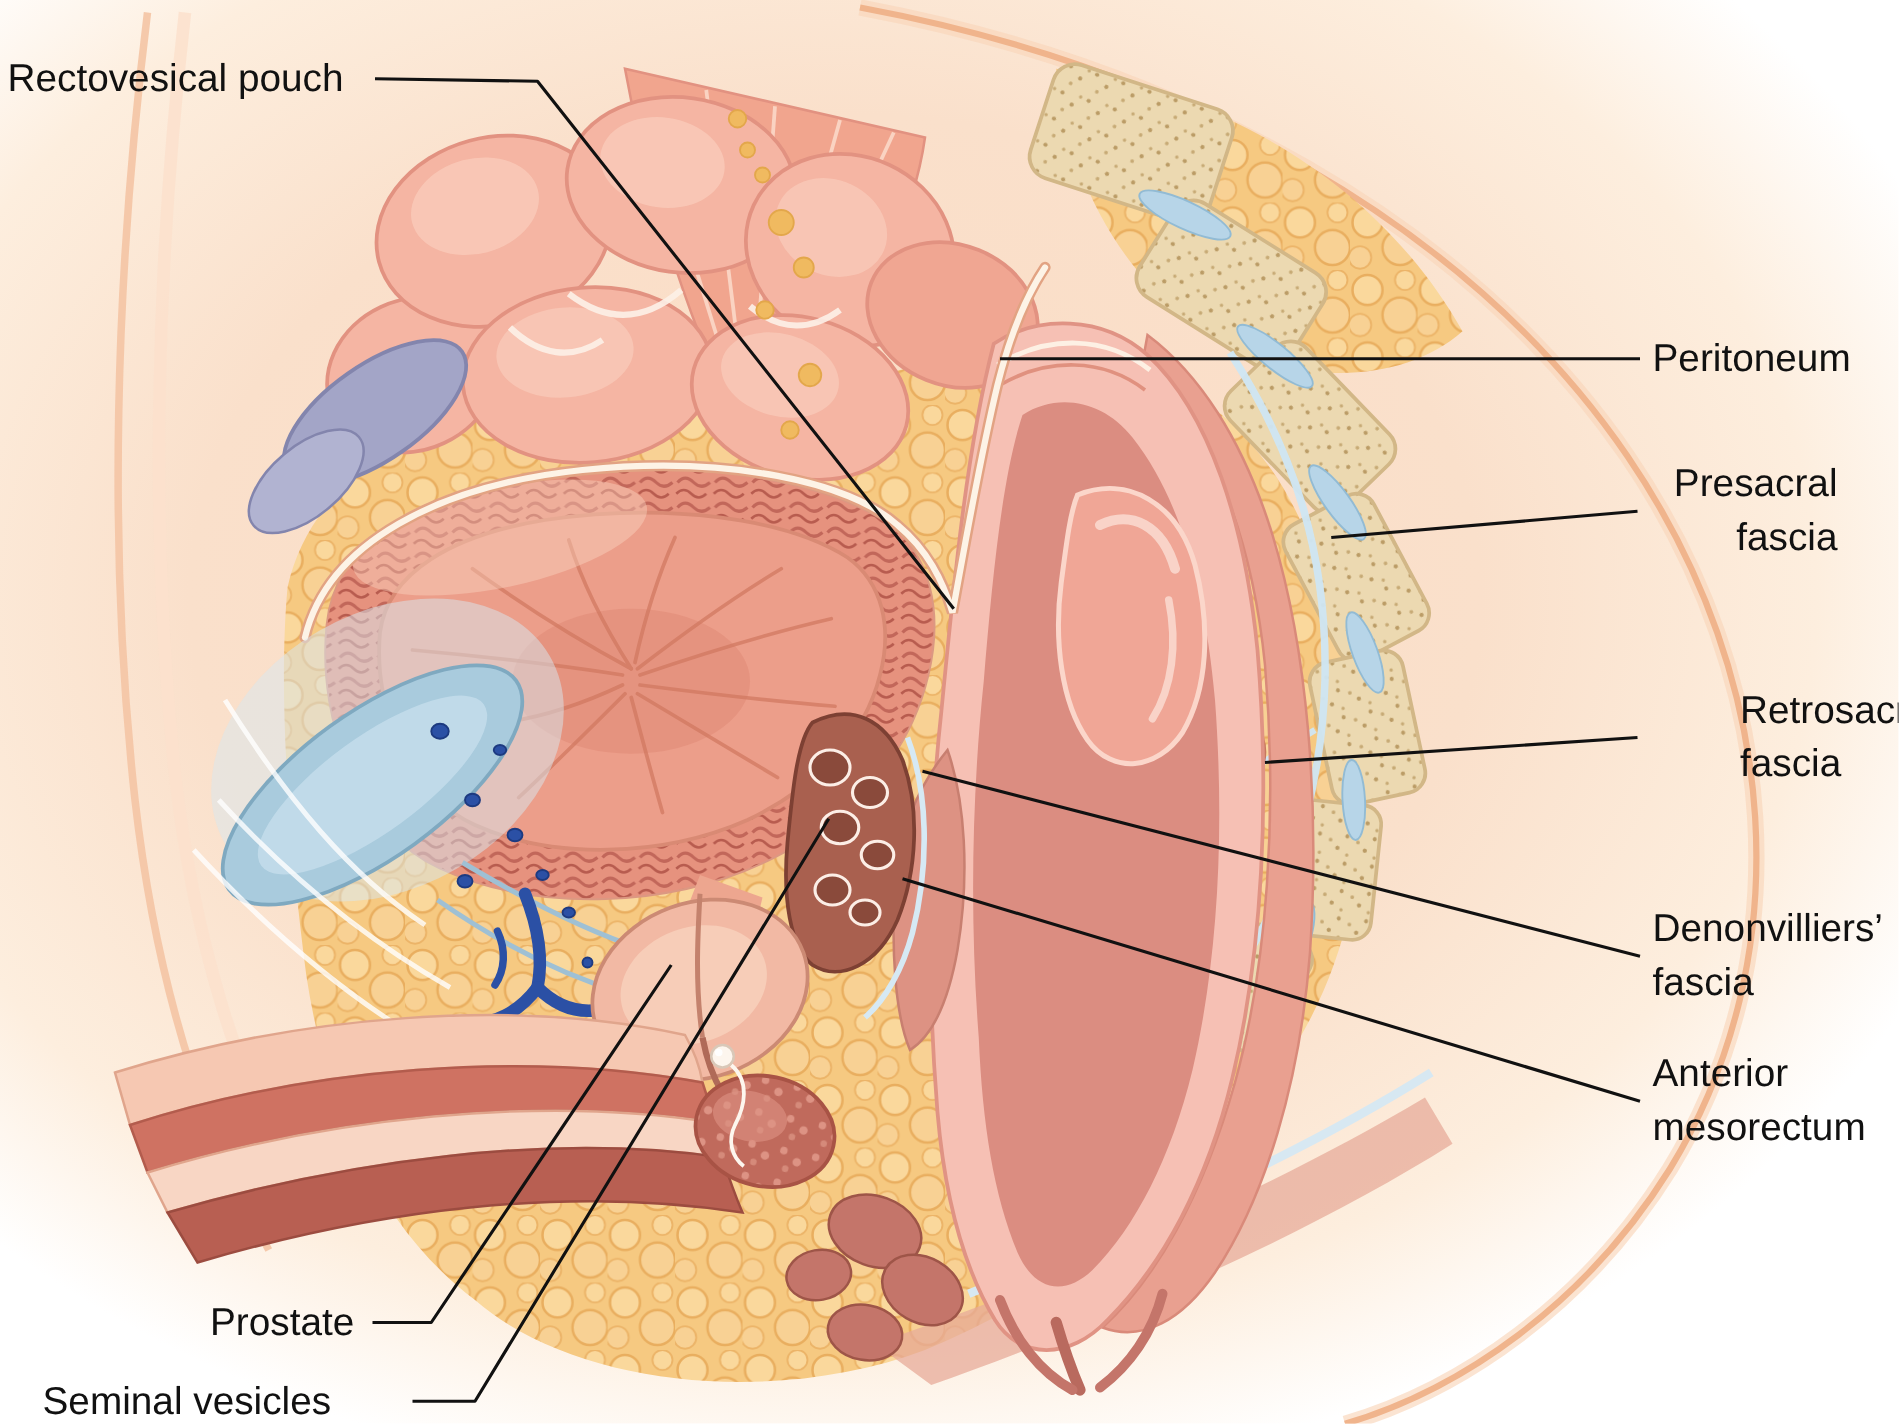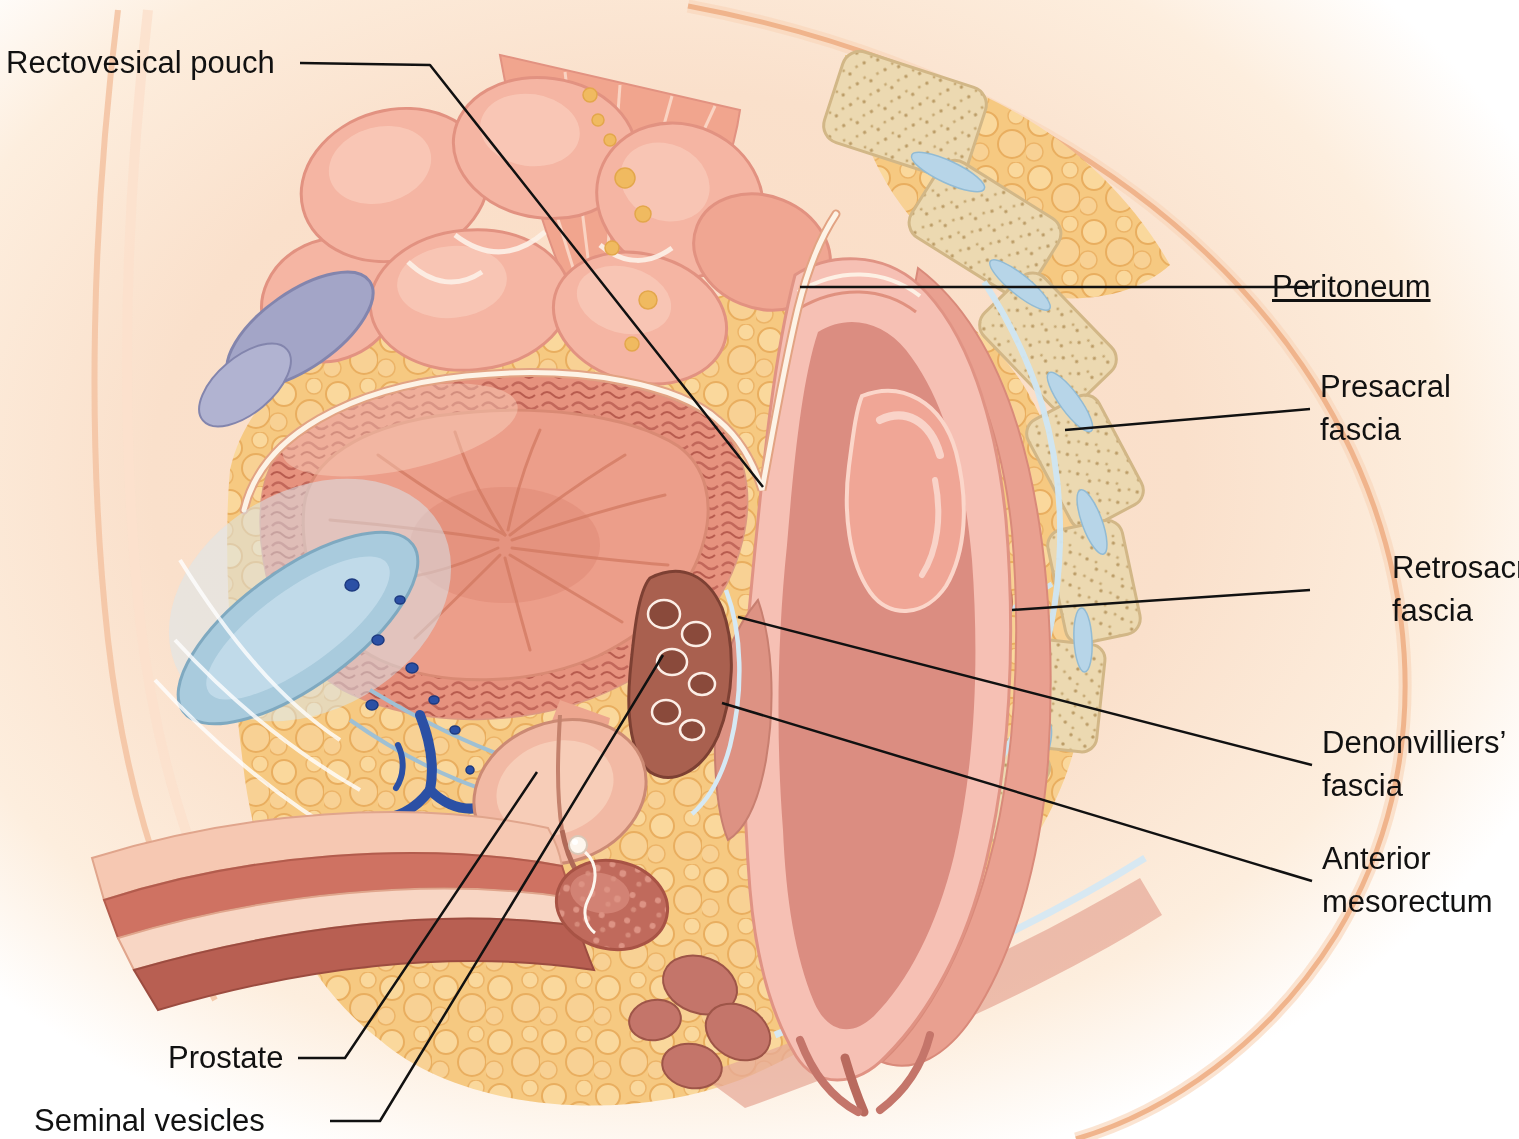--- a/index.html
+++ b/index.html
@@ -11,22 +11,22 @@
     font-family:"Liberation Sans", sans-serif;
   }
   .stage svg{position:absolute;left:0;top:0;}
   .label{
     position:absolute;
     font:31px/1.38 "Liberation Sans", sans-serif;
     color:#111111;
     white-space:normal;
   }
   #lbl-rectovesical{left:6px;top:42px;}
-  #lbl-peritoneum{left:1272px;top:266px;text-decoration:underline;}
-  #lbl-presacral{left:1320px;top:366px;width:150px;}
+  #lbl-peritoneum{left:1322px;top:266px;}
+  #lbl-presacral{left:1320px;top:366px;width:150px;text-align:right;}
   #lbl-retrosacral{left:1392px;top:547px;width:175px;}
   #lbl-denonvilliers{left:1322px;top:722px;width:205px;}
   #lbl-anterior{left:1322px;top:838px;width:185px;}
   #lbl-prostate{left:168px;top:1037px;text-align:center;}
   #lbl-seminal{left:34px;top:1100px;}
 </style>
 </head>
 <body>
 
 <div class="stage">

